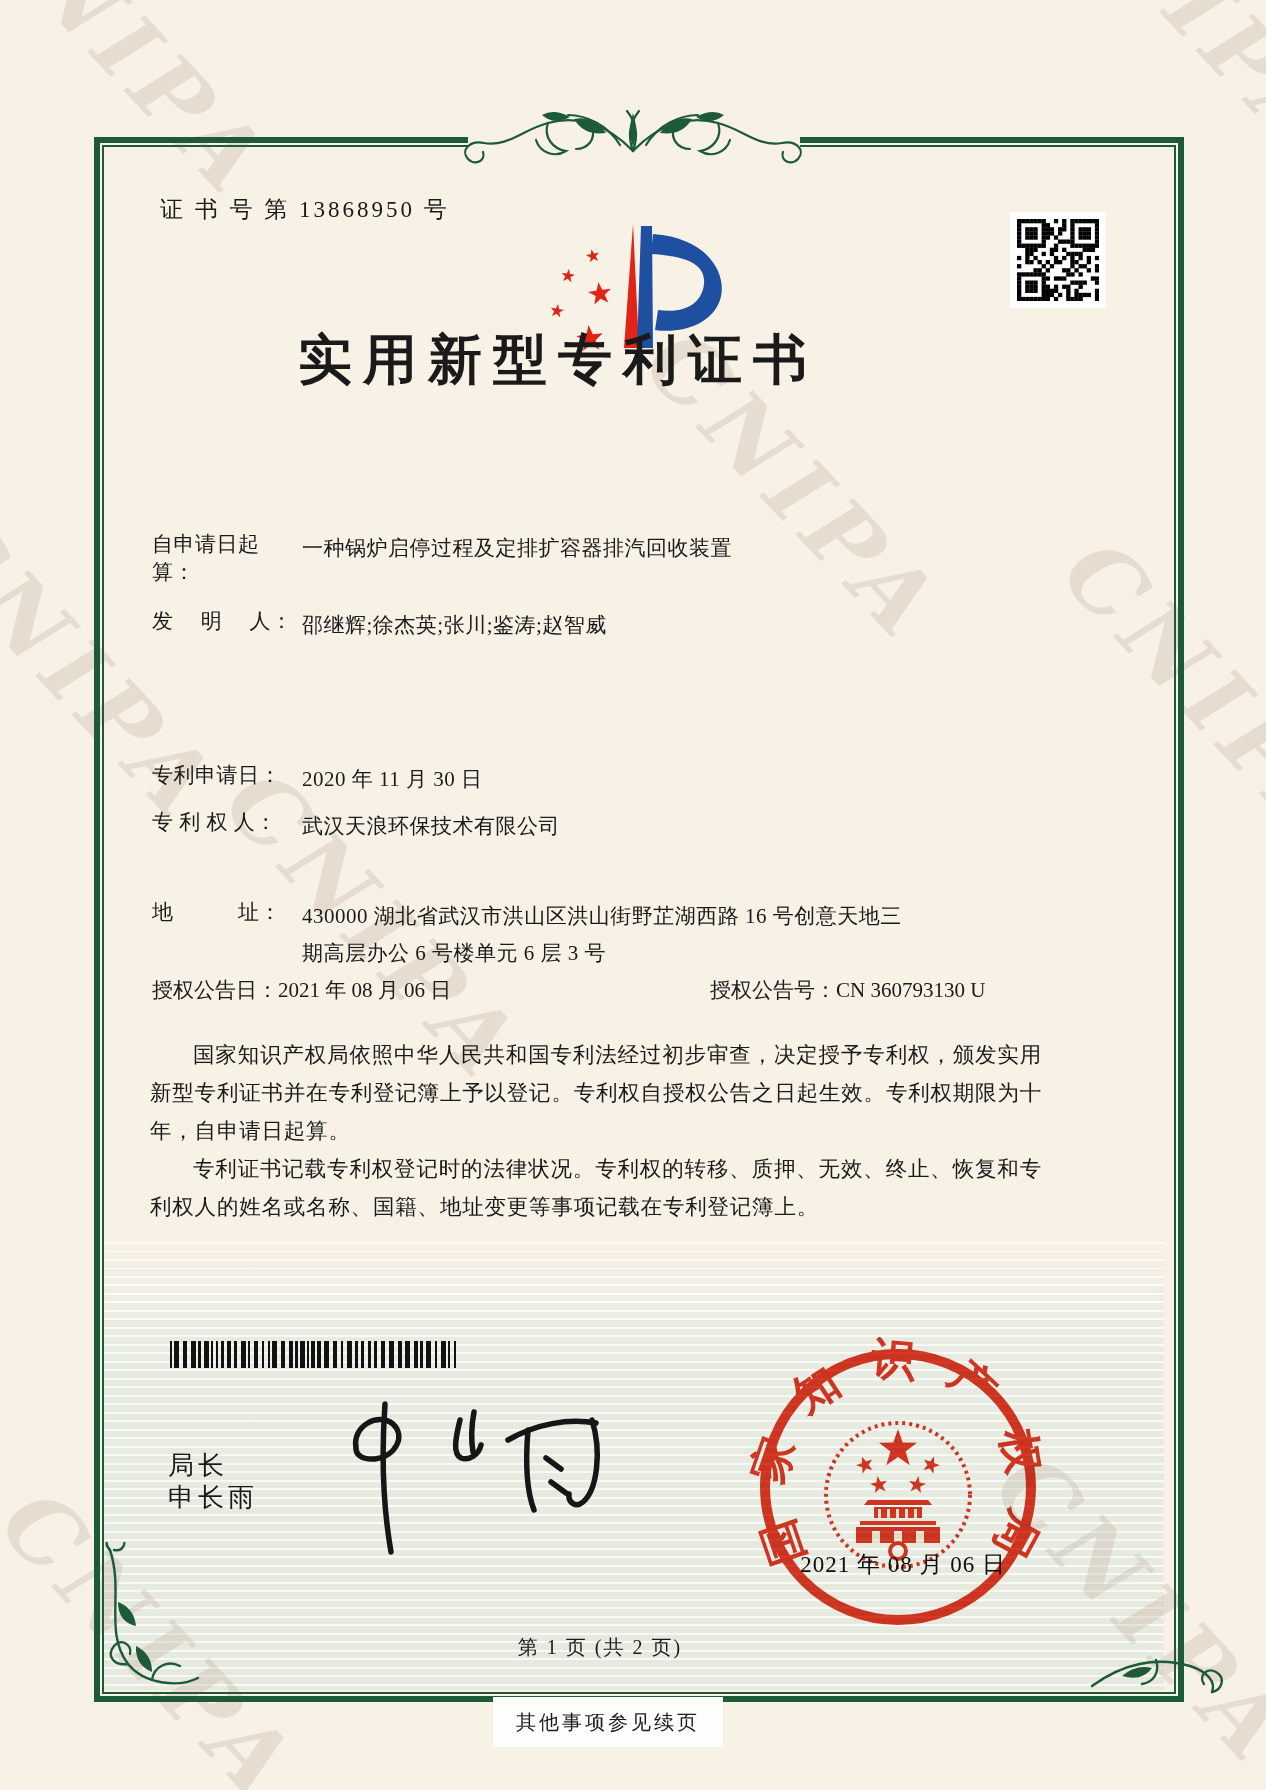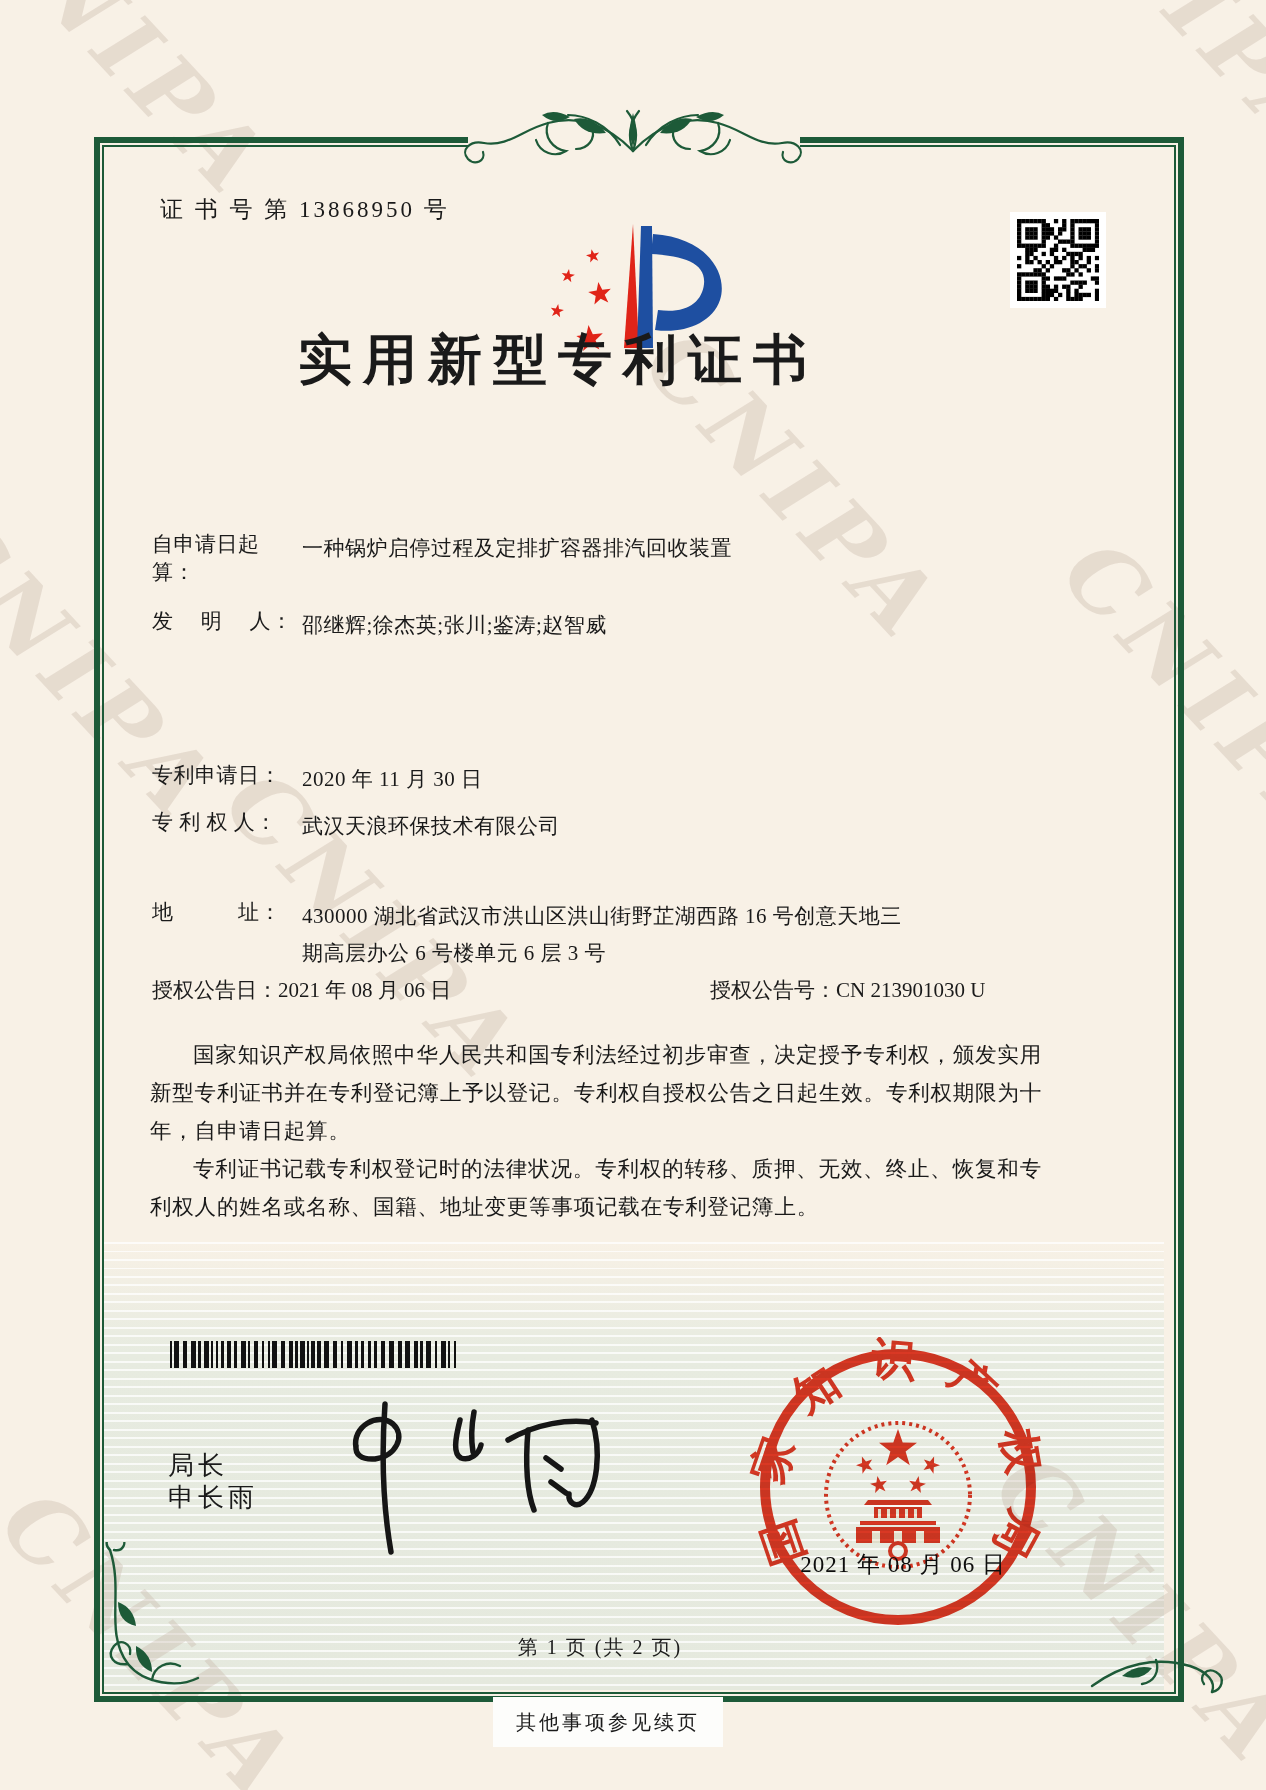--- a/index.html
+++ b/index.html
@@ -390,21 +390,21 @@
   </div>
   <div class="field-row" style="top:808px">
     <span class="flabel">专 利 权 人：</span><span class="fvalue">武汉天浪环保技术有限公司</span>
   </div>
   <div class="field-row" style="top:898px">
     <span class="flabel">地　　　址：</span><span class="fvalue" style="width:612px">430000  湖北省武汉市洪山区洪山街野芷湖西路 16 号创意天地三期高层办公 6 号楼单元 6 层 3 号</span>
   </div>
 
   <div class="grant-row">
     <span>授权公告日：</span><span>2021 年 08 月 06 日</span>
-    <span class="grant-no-group"><span>授权公告号：</span><span>CN 213901030 U</span></span>
+    <span class="grant-no-group"><span>授权公告号：</span><span>CN 360793130 U</span></span>
   </div>
 
   <div class="body-text">
     <p>国家知识产权局依照中华人民共和国专利法经过初步审查，决定授予专利权，颁发实用新型专利证书并在专利登记簿上予以登记。专利权自授权公告之日起生效。专利权期限为十年，自申请日起算。</p>
     <p>专利证书记载专利权登记时的法律状况。专利权的转移、质押、无效、终止、恢复和专利权人的姓名或名称、国籍、地址变更等事项记载在专利登记簿上。</p>
   </div>
 
   <div class="barcode" id="barcode">
       <i style="width: 2px;"></i>
       <u style="width: 2px;"></u>

